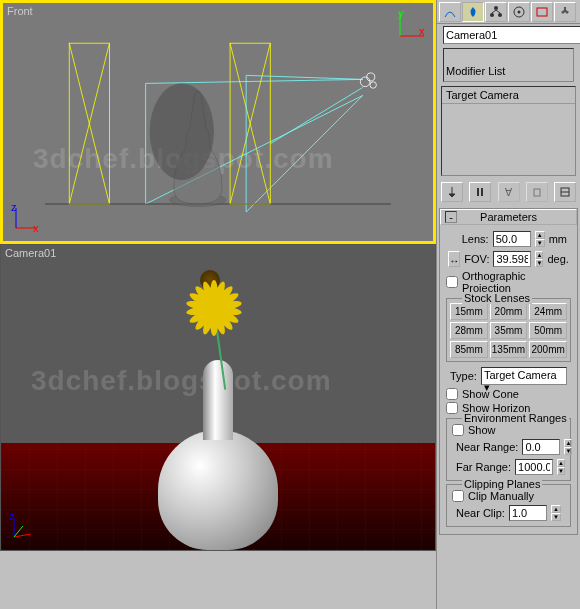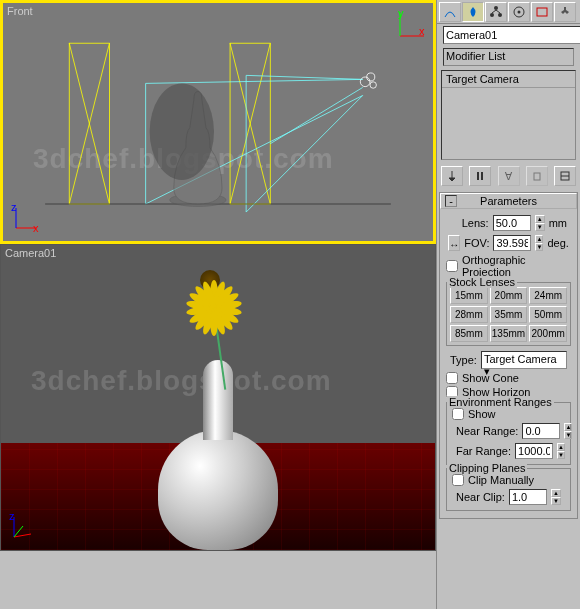--- a/index.html
+++ b/index.html
@@ -15,36 +15,36 @@
 .gizmo-bl { bottom: 8px; left: 8px; }
 .gizmo svg { width: 100%; height: 100%; }
 .yellow-box { stroke: #ff0; stroke-width: 1; fill: none; }
 .cyan-line { stroke: #7ff; stroke-width: 1; fill: none; }
 .right-panel { width: 144px; background: #c0c0c0; display: flex; flex-direction: column; border-left: 1px solid #888; }
 .toolbar { height: 24px; display: flex; gap: 1px; padding: 2px; border-bottom: 1px solid #888; }
 .tbtn { width: 22px; height: 20px; background: #c0c0c0; border: 1px outset #fff; display: flex; align-items: center; justify-content: center; cursor: pointer; }
 .tbtn.active { border: 1px inset #fff; background: #d0d0a0; }
 .field-row { display: flex; align-items: center; gap: 4px; padding: 2px 6px; }
 .text-input { flex: 1; background: #fff; border: 1px inset #888; padding: 1px 2px; height: 18px; }
-.modifier-list { background: #c0c0c0; border: 1px inset #888; padding: 1px 2px; height: 18px; }
+.modifier-list { background: #c0c0c0; border: 1px inset #888; padding: 16px 2px; height: 18px; }
 .stack-area { margin: 2px 4px; height: 90px; background: #c0c0c0; border: 1px inset #888; }
 .stack-item { background: #c0c0c0; padding: 2px 4px; border-bottom: 1px solid #999; }
 .stack-btns { display: flex; gap: 2px; padding: 4px; justify-content: space-between; }
 .sbtn { width: 22px; height: 20px; border: 1px outset #fff; background: #c0c0c0; cursor: pointer; display: flex; align-items: center; justify-content: center; }
 .rollout { margin: 2px; border: 1px solid #888; }
 .rollout-header { background: #c0c0c0; border: 1px outset #fff; text-align: center; padding: 1px; cursor: pointer; position: relative; }
 .rollout-minus { position: absolute; left: 4px; top: 1px; border: 1px inset #888; width: 12px; height: 12px; text-align: center; line-height: 10px; }
 .rollout-body { padding: 4px; }
 .num-input { width: 38px; background: #fff; border: 1px inset #888; padding: 1px 2px; height: 16px; text-align: left; }
 .spinner { width: 10px; height: 16px; display: inline-flex; flex-direction: column; }
 .spinner span { height: 8px; border: 1px outset #fff; font-size: 6px; text-align: center; line-height: 6px; cursor: pointer; }
 .checkbox-row { display: flex; align-items: center; gap: 4px; padding: 1px 2px; }
 .checkbox-row input { width: 12px; height: 12px; }
 .group { border: 1px solid #888; margin: 3px 2px; padding: 4px 3px 3px; position: relative; }
-.group-title { position: absolute; top: -7px; left: 0; background: #c0c0c0; padding: 0 2px; }
+.group-title { position: absolute; top: -7px; left: 15px; background: #c0c0c0; padding: 0 2px; }
 .lens-grid { display: grid; grid-template-columns: repeat(3, 1fr); gap: 2px; }
 .lens-btn { border: 1px outset #fff; background: #c0c0c0; text-align: center; padding: 2px 0; cursor: pointer; font-size: 10px; }
 .dropdown { background: #fff; border: 1px inset #888; padding: 1px 2px; height: 18px; }
 .label { white-space: nowrap; }
 .fov-btn { width: 16px; height: 16px; border: 1px outset #fff; display: inline-flex; align-items: center; justify-content: center; cursor: pointer; font-size: 10px; }
 .watermark { position: absolute; color: rgba(255,255,255,0.15); font-size: 28px; font-weight: bold; font-family: Arial; letter-spacing: 1px; pointer-events: none; }
 
 .vase-wrap { position: absolute; bottom: 0; left: 50%; transform: translateX(-50%); }
 .vase { width: 130px; height: 200px; position: relative; }
 .vase-neck { position: absolute; top: 10px; left: 50px; width: 30px; height: 80px; background: linear-gradient(90deg,#888,#fff 40%,#aaa); border-radius: 15px 15px 0 0; }

